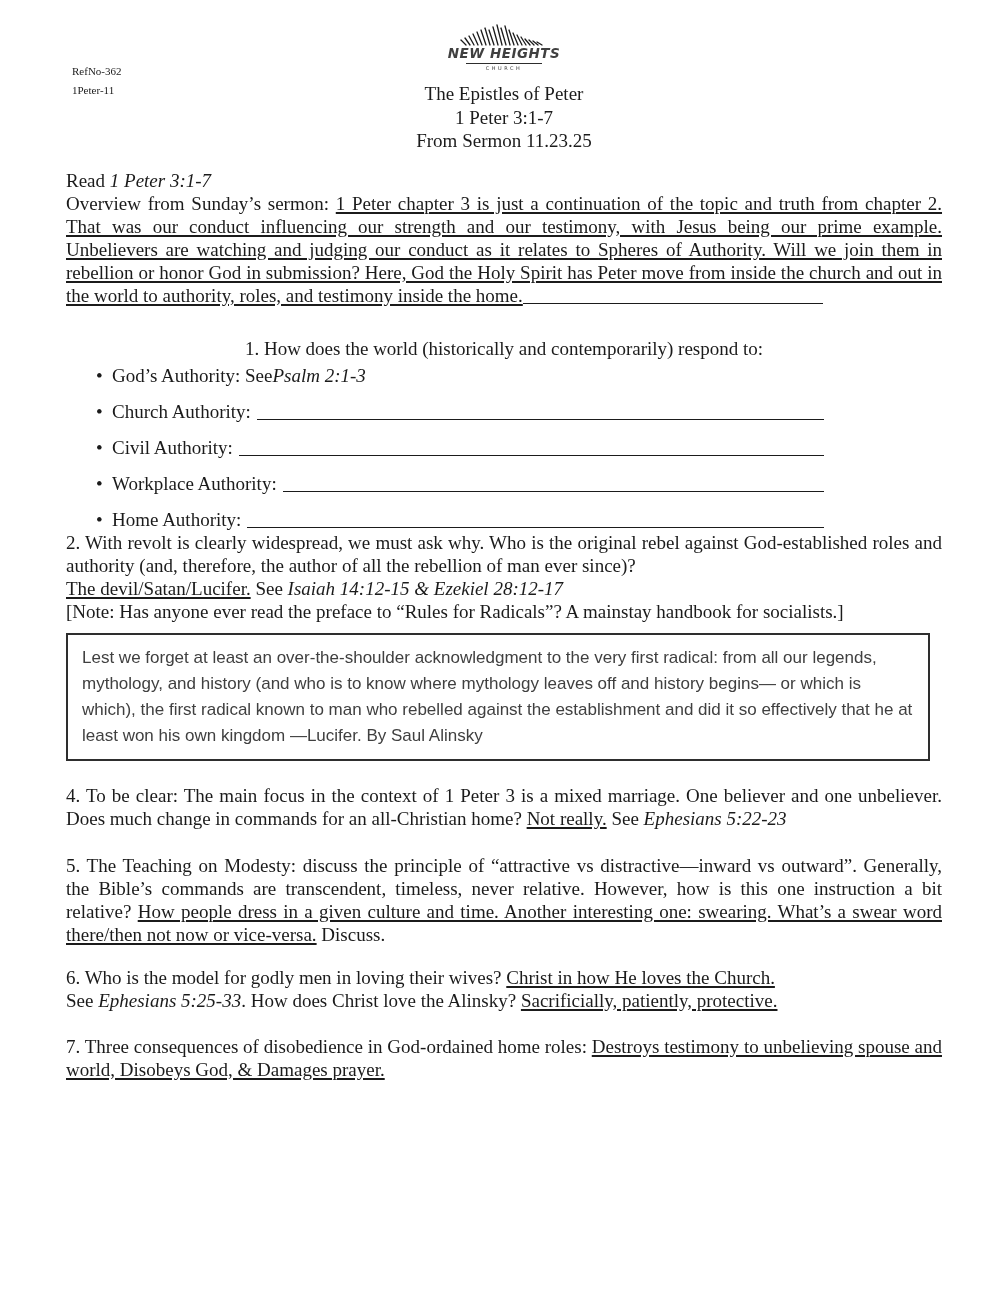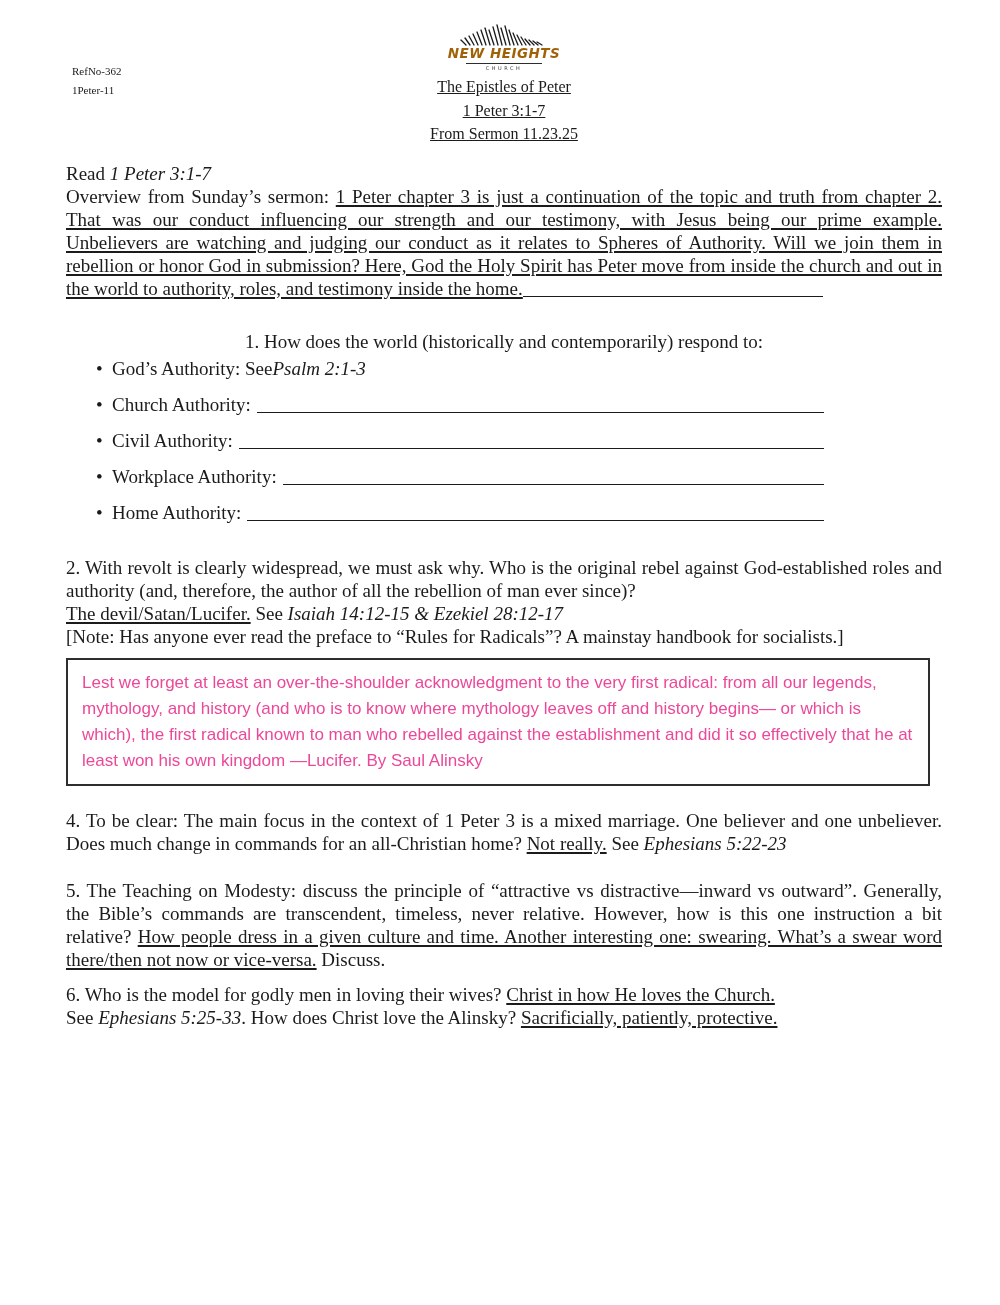--- a/index.html
+++ b/index.html
@@ -17,28 +17,28 @@
   .refs {
     position:absolute; left:72px; top:62px;
     font-size:11px; line-height:18.5px;
   }
   .logo { text-align:center; }
   .logo svg { display:block; margin:0 auto; }
   .logo-name {
     font-family:"DejaVu Sans",sans-serif;
     font-style:italic; font-weight:700;
     font-size:13.5px; line-height:15px; letter-spacing:0.5px;
-    color:#a16207;
+    color:#404040;
   }
   .logo-rule { width:76px; border-top:1px solid #2d2d2d; margin:2px auto 1px auto; }
   .logo-sub {
     font-family:"DejaVu Sans",sans-serif;
     font-size:5px; line-height:7px; letter-spacing:2.5px; color:#3a3a3a;
   }
-  .titles { text-align:center; font-size:16px; line-height:23.5px; margin-top:3px;text-decoration:underline; }
+  .titles { text-align:center; font-size:19px; line-height:23.5px; margin-top:10px; }
   
   p.body { margin:0; text-align:justify; }
   .u {
     text-decoration:underline;
     text-decoration-thickness:1.5px;
     text-underline-offset:2px;
   }
   .it { font-style:italic; }
   .line-ext {
     display:inline-block; width:300px; height:1px;
@@ -49,33 +49,33 @@
   #q1 { margin-top:30px; text-align:center; }
   .bullets { padding-right:118px; }
   .bullet-row { display:flex; align-items:flex-start; padding-left:30px; margin-top:13px; }
   .bullet-row.first { margin-top:4px; }
   .bullet-glyph { flex:0 0 16px; width:16px; }
   .bullet-label { white-space:nowrap; }
   .blank {
     flex:1 1 auto; height:19px; margin-left:6px;
     border-bottom:1.6px solid #1b1b1b;
   }
-  #q2 { margin-top:32px; }
+  #q2 { }
   .quote-box {
     margin-top:10px; margin-right:12px;
     border:2px solid #2e2e2e;
     padding:10px 14px 10px 14px;
     font-family:"Liberation Sans","DejaVu Sans",sans-serif;
-    font-size:17px; line-height:26px; color:#ec4899;
+    font-size:17px; line-height:26px; color:#404040;
     text-align:left;
   }
   #q3 { margin-top:28px; }
   #q4 { margin-top:23px; }
   #q5 { margin-top:24px; }
-  #q6 { margin-top:12px; text-align:left; }
+  #q6 { margin-top:20px; text-align:left; }
   #q7 { margin-top:23px; }
 </style>
 </head>
 <body>
 
 <div class="page">
 
   <div class="refs">
     <div>RefNo-362</div>
     <div>1Peter-11</div>
@@ -154,14 +154,15 @@
     <span>Lest we forget at least an over-the-shoulder acknowledgment to the very first radical: from all our legends, mythology, and history (and who is to know where mythology leaves off and history begins— or which is which), the first radical known to man who rebelled against the establishment and did it so effectively that he at least won his own kingdom —Lucifer. By Saul Alinsky</span>
   </div>
 
 
   <p class="body" id="q4"><span>4. To be clear: The main focus in the context of 1 Peter 3 is a mixed marriage. One believer and one unbeliever. Does much change in commands for an all-Christian home? </span><span class="u">Not really.</span><span> See </span><span class="it">Ephesians 5:22-23</span></p>
 
   <p class="body" id="q5"><span>5. The Teaching on Modesty: discuss the principle of “attractive vs distractive—inward vs outward”. Generally, the Bible’s commands are transcendent, timeless, never relative. However, how is this one instruction a bit relative? </span><span class="u">How people dress in a given culture and time. Another interesting one: swearing. What’s a swear word there/then not now or vice-versa.</span><span> Discuss.</span></p>
 
   <p class="body" id="q6"><span>6. Who is the model for godly men in loving their wives? </span><span class="u">Christ in how He loves the Church.</span><br><span>See </span><span class="it">Ephesians 5:25-33</span><span>.  How does Christ love the Alinsky? </span><span class="u">Sacrificially, patiently, protective.</span></p>
 
+  <p class="body" id="q7"><span>7. Three consequences of disobedience in God-ordained home roles: </span><span class="u">Destroys testimony to unbelieving spouse and world, Disobeys God, &amp; Damages prayer.</span></p>
 
 </div>
 
 </body></html>

